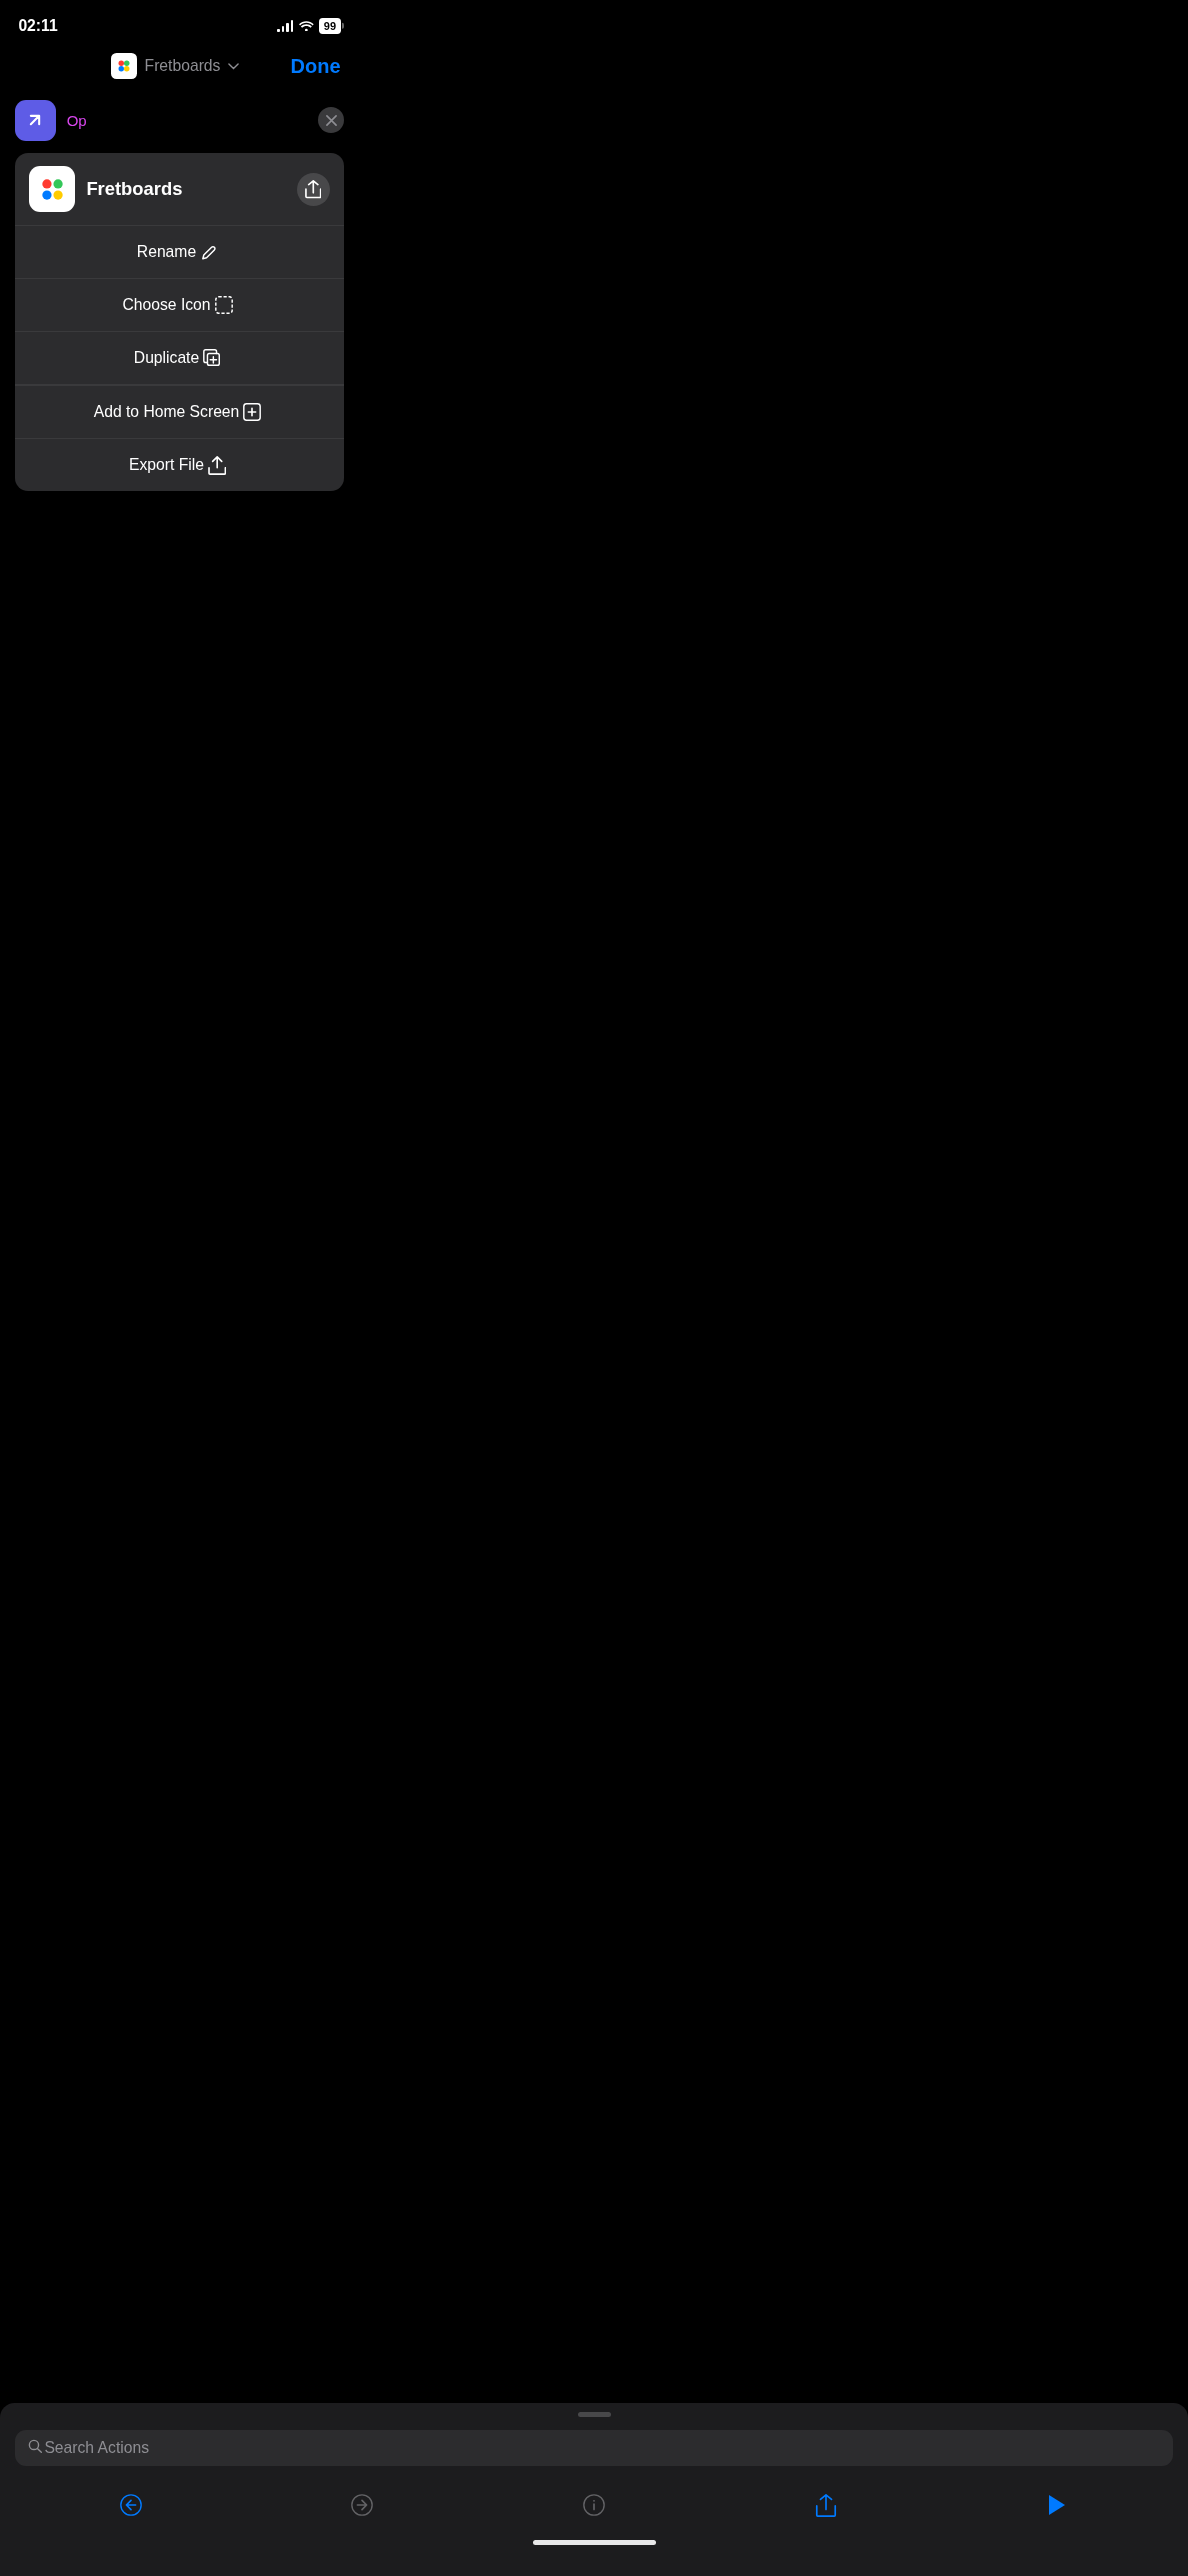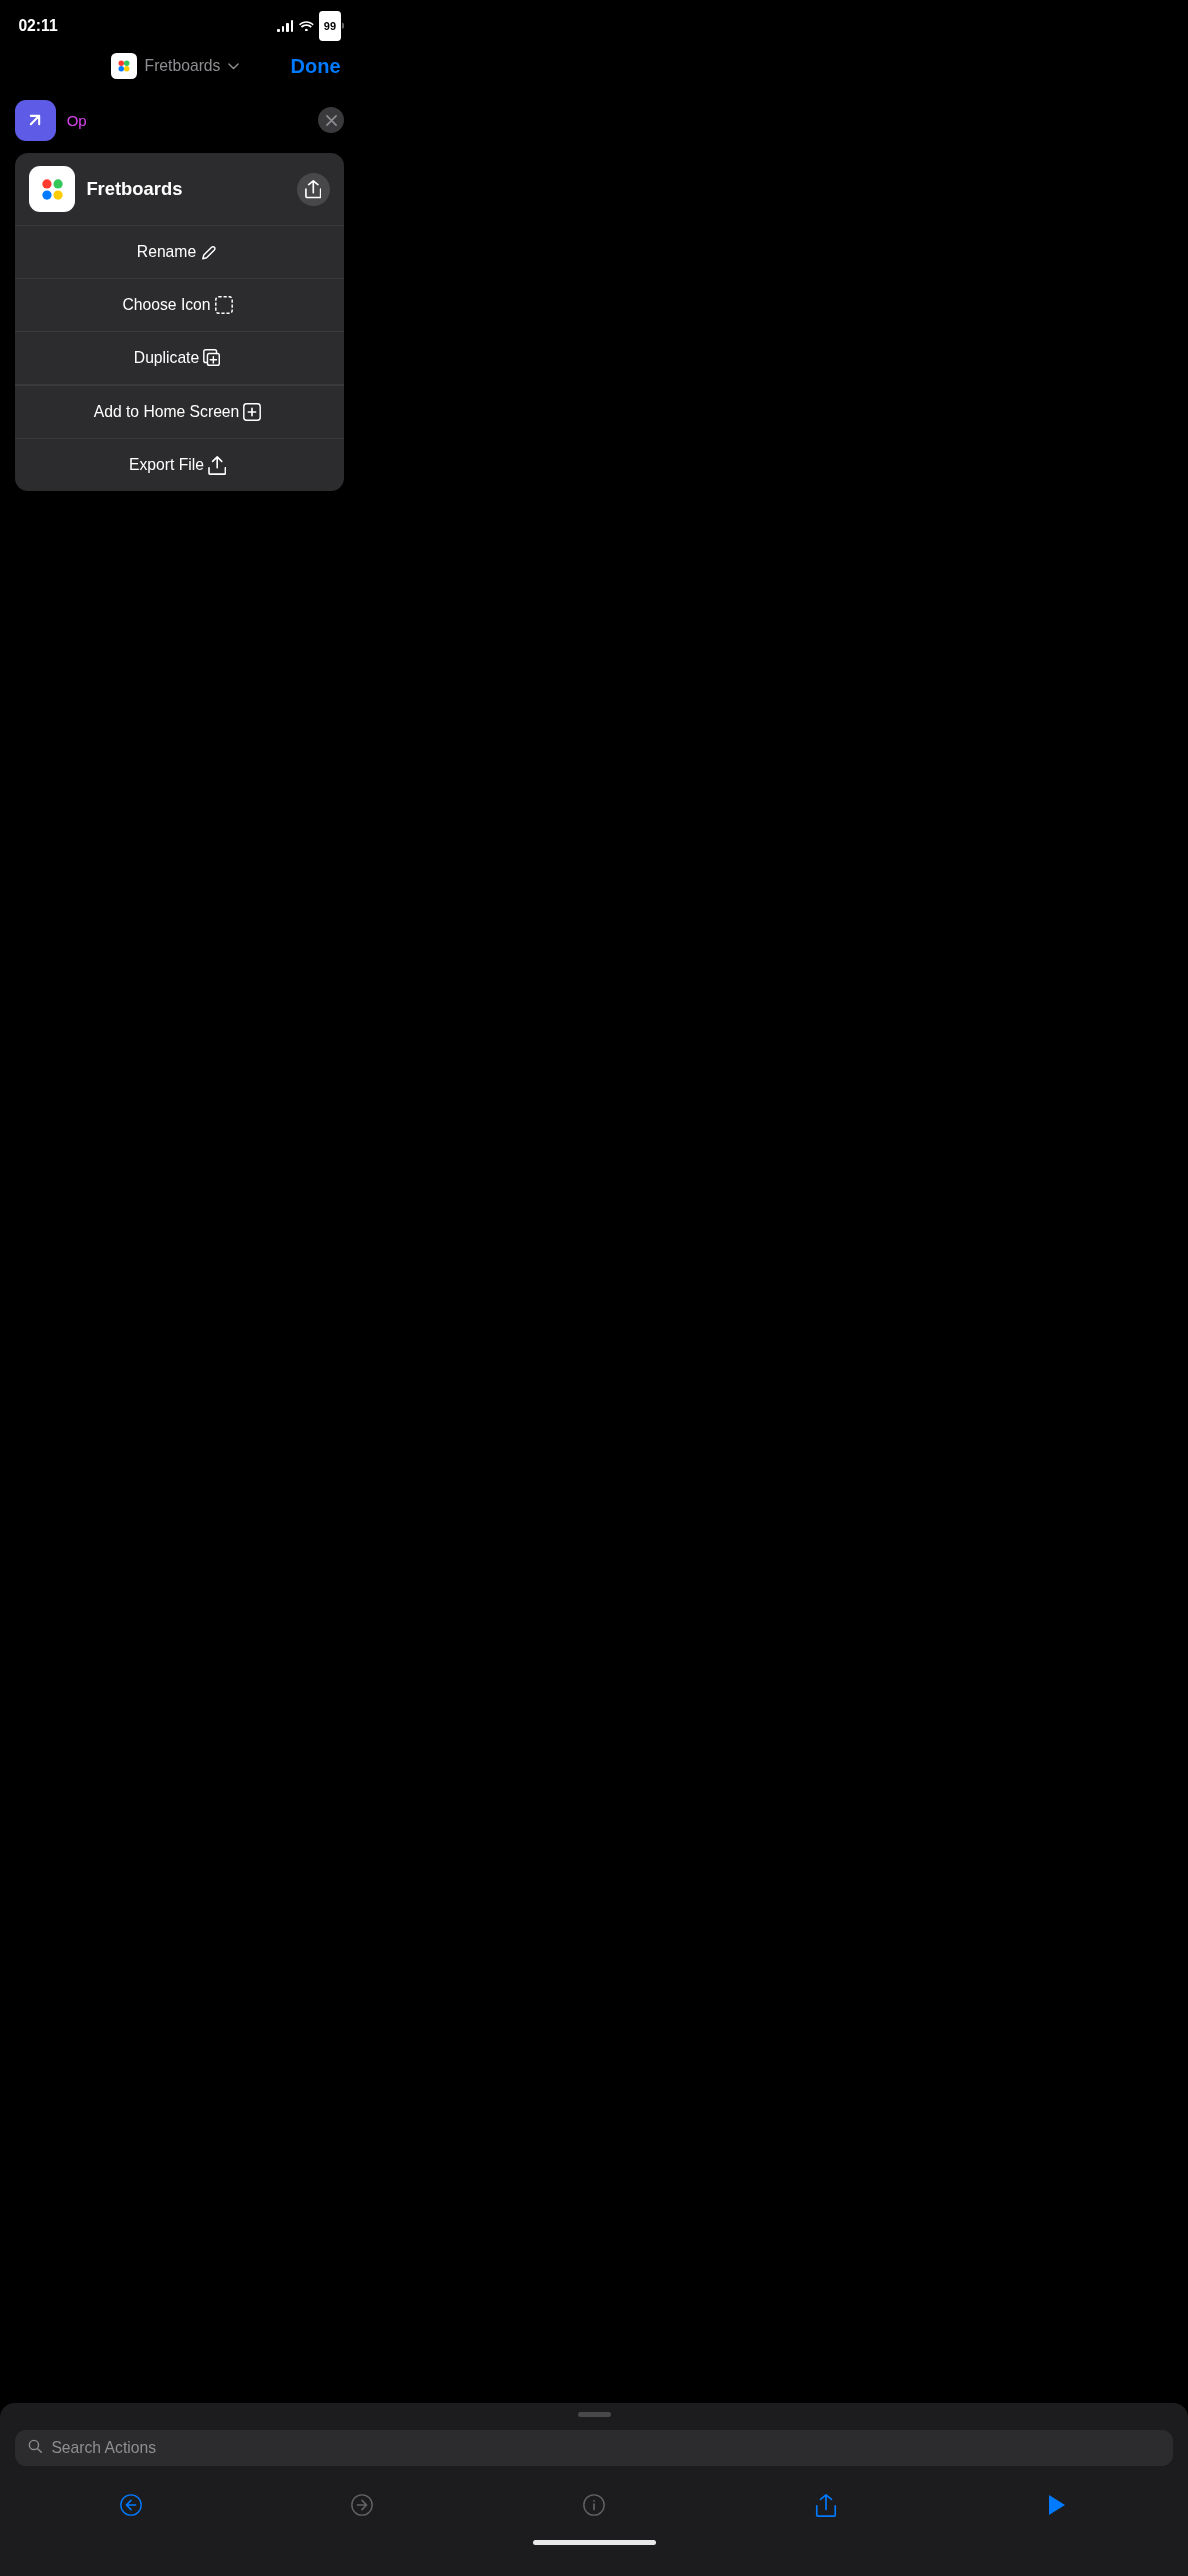--- a/index.html
+++ b/index.html
@@ -45,21 +45,21 @@
     }
     .battery-container {
       display: flex;
       align-items: center;
       background: #fff;
       border-radius: 3.7px;
       padding: 1.8px 4.6px;
       font-size: 11px;
       font-weight: 600;
       color: #000;
-      height: 30px;
+      height: 16px;
       position: relative;
     }
     .battery-container::after {
       content: '';
       position: absolute;
       right: -3.7px;
       top: 50%;
       transform: translateY(-50%);
       width: 2.8px;
       height: 6.4px;
@@ -240,21 +240,21 @@
       border-radius: 2.8px;
       margin: 9.2px auto 13px;
     }
     .search-bar {
       margin: 0 14.7px 14.7px;
       background: #2c2c2e;
       border-radius: 11px;
       display: flex;
       align-items: center;
       padding: 9.2px 13px;
-      gap: 9px;
+      gap: 2px;
     }
     .search-icon-svg {
       color: #8e8e93;
       font-size: 14.7px;
       flex-shrink: 0;
     }
     .search-placeholder {
       font-size: 15.7px;
       color: #8e8e93;
     }

